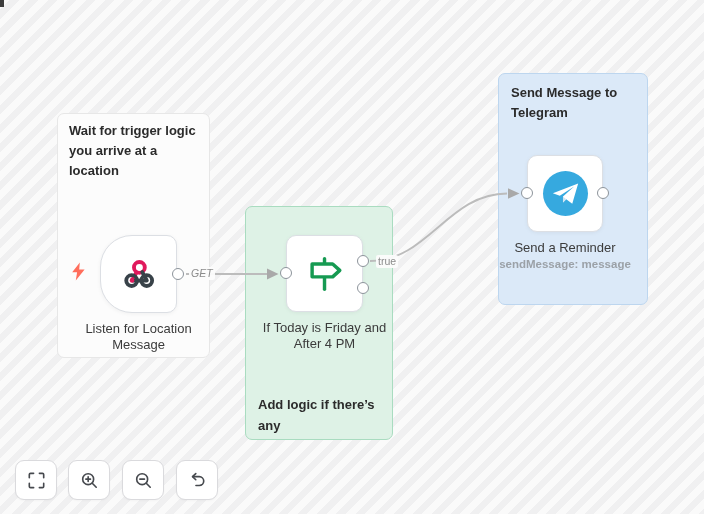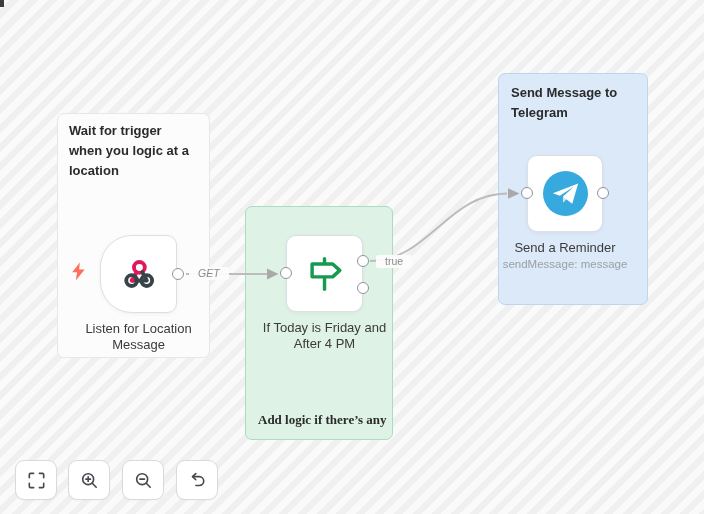--- a/index.html
+++ b/index.html
@@ -17,21 +17,21 @@
   
   .sticky{position:absolute;border-radius:7px;box-sizing:border-box;}
   .sticky-gray{left:57px;top:113px;width:153px;height:245px;background:#fcfcfc;border:1px solid #e7e7e7;}
   .sticky-green{left:245px;top:206px;width:148px;height:234px;background:#def2e6;border:1px solid #a9dcc0;}
   .sticky-blue{left:498px;top:73px;width:150px;height:232px;background:#dbe9f8;border:1px solid #bdd6ef;}
   .sticky-title{
     position:absolute;left:11px;top:7px;width:128px;
     font-size:13px;font-weight:700;line-height:1.55;color:#2b2b2b;
   }
   .sticky-blue .sticky-title{left:12px;top:9px;width:126px;}
-  .sticky-green .sticky-title{top:auto;bottom:8px;left:12px;width:130px;line-height:1.6;font-family:Liberation Serif, serif;}
+  .sticky-green .sticky-title{top:auto;bottom:2px;left:12px;width:130px;line-height:1.6;}
 
   
   .node{
     position:absolute;background:#fff;border:1px solid #dcdfe4;box-sizing:border-box;
     display:flex;align-items:center;justify-content:center;
     box-shadow:0 1px 4px rgba(0,0,0,.05);
   }
   .node-webhook{left:100px;top:235px;width:77px;height:78px;border-radius:32px 10px 10px 32px;}
   .node-if{left:286px;top:235px;width:77px;height:77px;border-radius:10px;}
   .node-telegram{left:527px;top:155px;width:76px;height:77px;border-radius:10px;}
@@ -42,28 +42,28 @@
     position:absolute;width:10px;height:10px;border-radius:50%;
     background:#fff;border:1.5px solid #8d949b;box-sizing:content-box;z-index:6;
   }
 
   
   .node-label{
     position:absolute;text-align:center;font-size:13px;font-weight:500;
     color:#3b3b3b;line-height:1.25;z-index:5;
   }
   .node-sub{
-    position:absolute;text-align:center;font-size:11.5px;font-weight:400;
+    position:absolute;text-align:center;font-size:11.5px;font-weight:700;
     color:#9ba1a7;z-index:5;
   }
 
   
   .edge-label{
     position:absolute;z-index:5;font-size:10.5px;color:#8b8b8b;
-    background:rgba(252,252,252,.95);padding:0 9px;line-height:13px;border-radius:2px;
+    background:rgba(252,252,252,.95);padding:0 2px;line-height:13px;border-radius:2px;
   }
 
   
   .wires{position:absolute;inset:0;z-index:4;pointer-events:none;}
   .wire{stroke:#bcbcbc;stroke-width:1.8;fill:none;}
   .arrow{fill:#a9a9a9;}
 
   .bolt{position:absolute;left:71px;top:262px;z-index:5;}
 
   
@@ -76,21 +76,21 @@
   .tbtn svg{stroke:#46494e;stroke-width:1.7;fill:none;stroke-linecap:round;stroke-linejoin:round;}
 </style>
 </head>
 <body>
 
 <div class="canvas">
 
   <div class="corner-artifact"></div>
 
   <div class="sticky sticky-gray">
-    <div class="sticky-title">Wait for trigger when you logic at a location</div>
+    <div class="sticky-title">Wait for trigger logic you arrive at a location</div>
   </div>
 
   <div class="sticky sticky-green">
     <div class="sticky-title">Add logic if there’s any</div>
   </div>
 
   <div class="sticky sticky-blue">
     <div class="sticky-title">Send Message to Telegram</div>
   </div>
 

